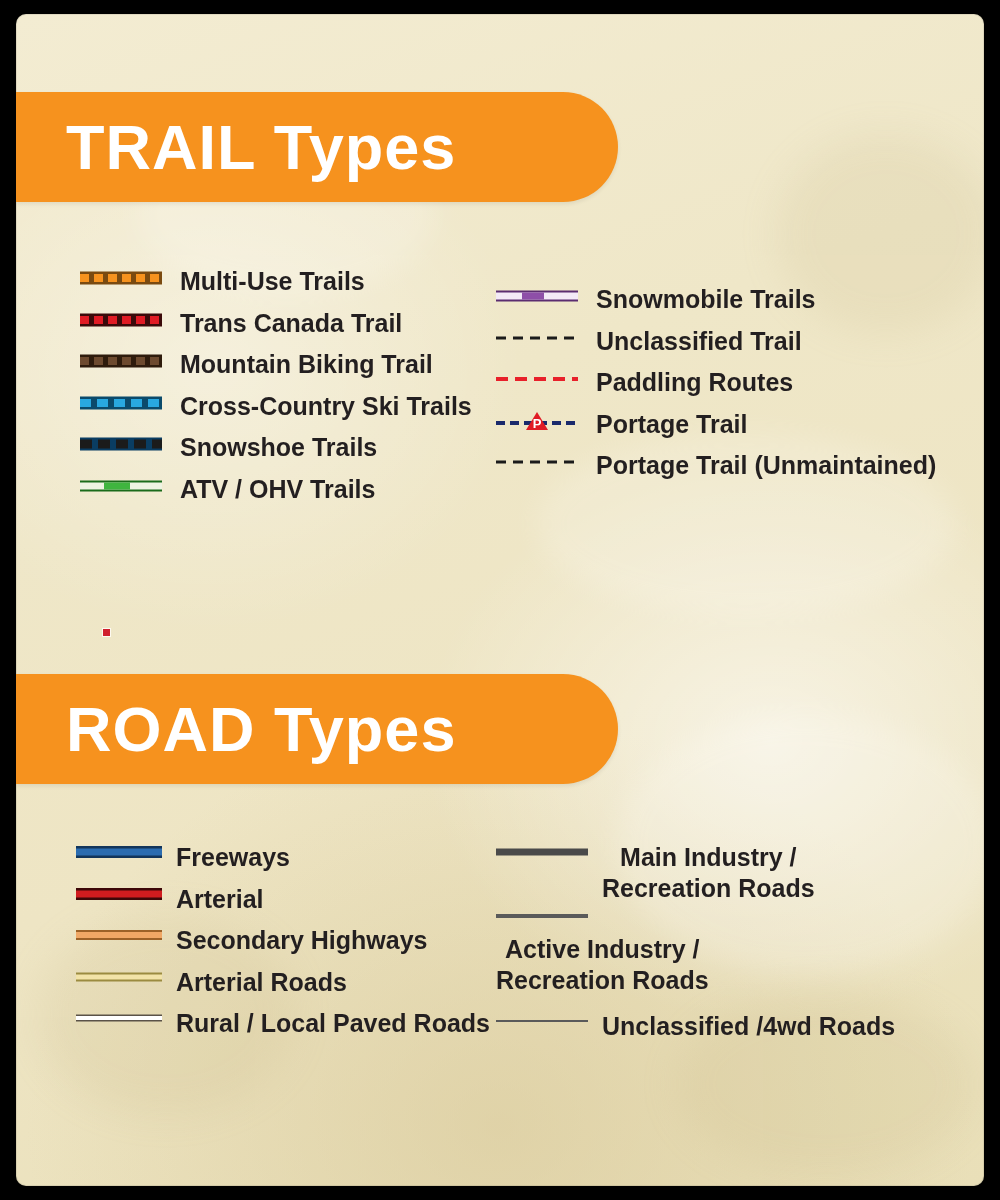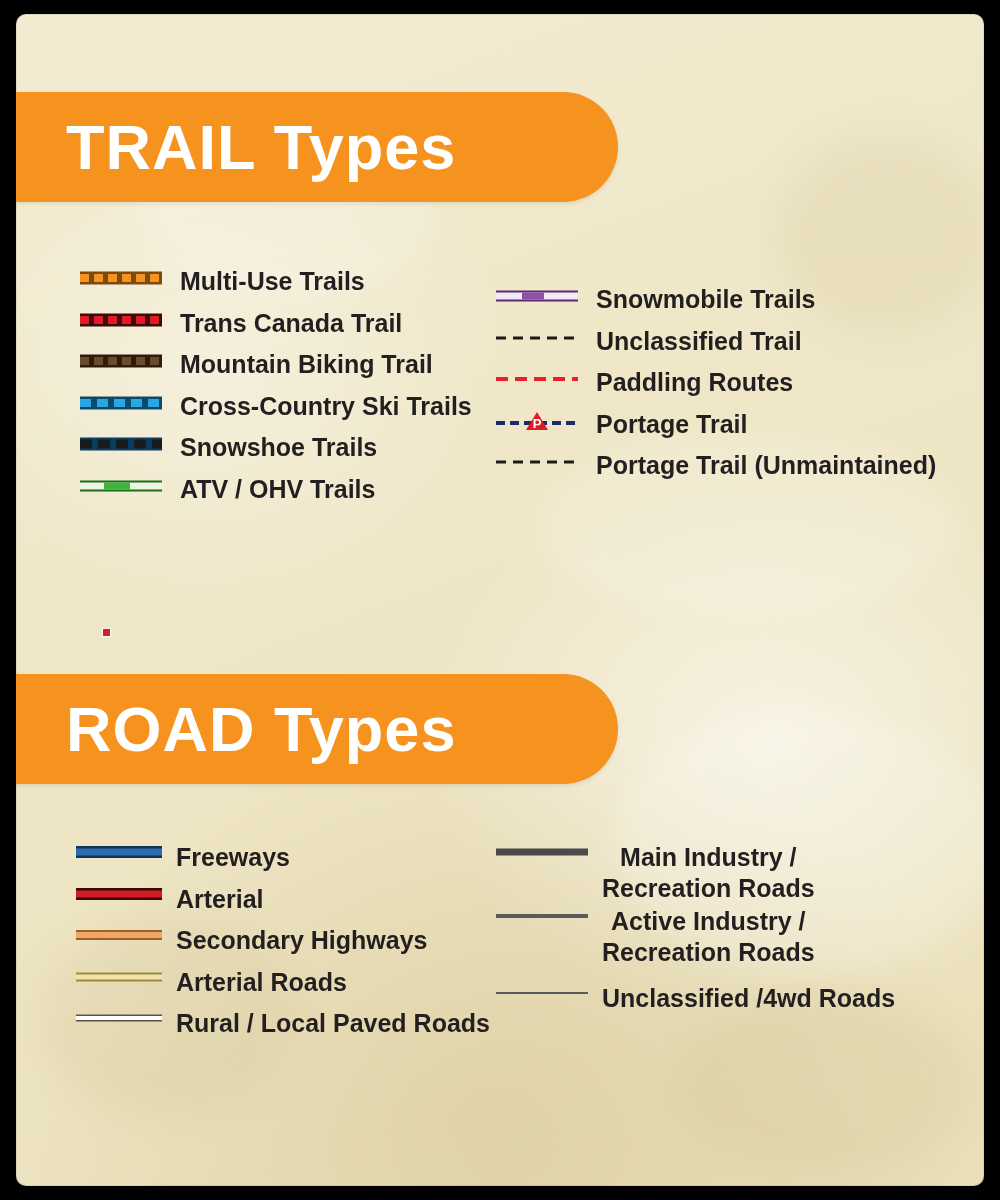--- a/index.html
+++ b/index.html
@@ -318,21 +318,21 @@
     <div class="legend-row" style="margin-bottom:3px;">
       <div class="swatch" style="width:92px; min-width:92px; margin-right:14px;">
         <svg width="92" height="16" viewBox="0 0 92 16">
           <line x1="0" y1="8" x2="92" y2="8" stroke="#4a4a4a" stroke-width="7"></line>
         </svg>
       </div>
       <div class="legend-label">Main Industry /
 Recreation Roads</div>
     </div>
 
-    <div class="legend-row" style="margin-bottom:16px;">
+    <div class="legend-row" style="margin-bottom:16px;flex-direction:column;">
       <div class="swatch" style="width:92px; min-width:92px; margin-right:14px;">
         <svg width="92" height="16" viewBox="0 0 92 16">
           <line x1="0" y1="8" x2="92" y2="8" stroke="#5a5a5a" stroke-width="4"></line>
         </svg>
       </div>
       <div class="legend-label">Active Industry /
 Recreation Roads</div>
     </div>
 
     <div class="legend-row">

